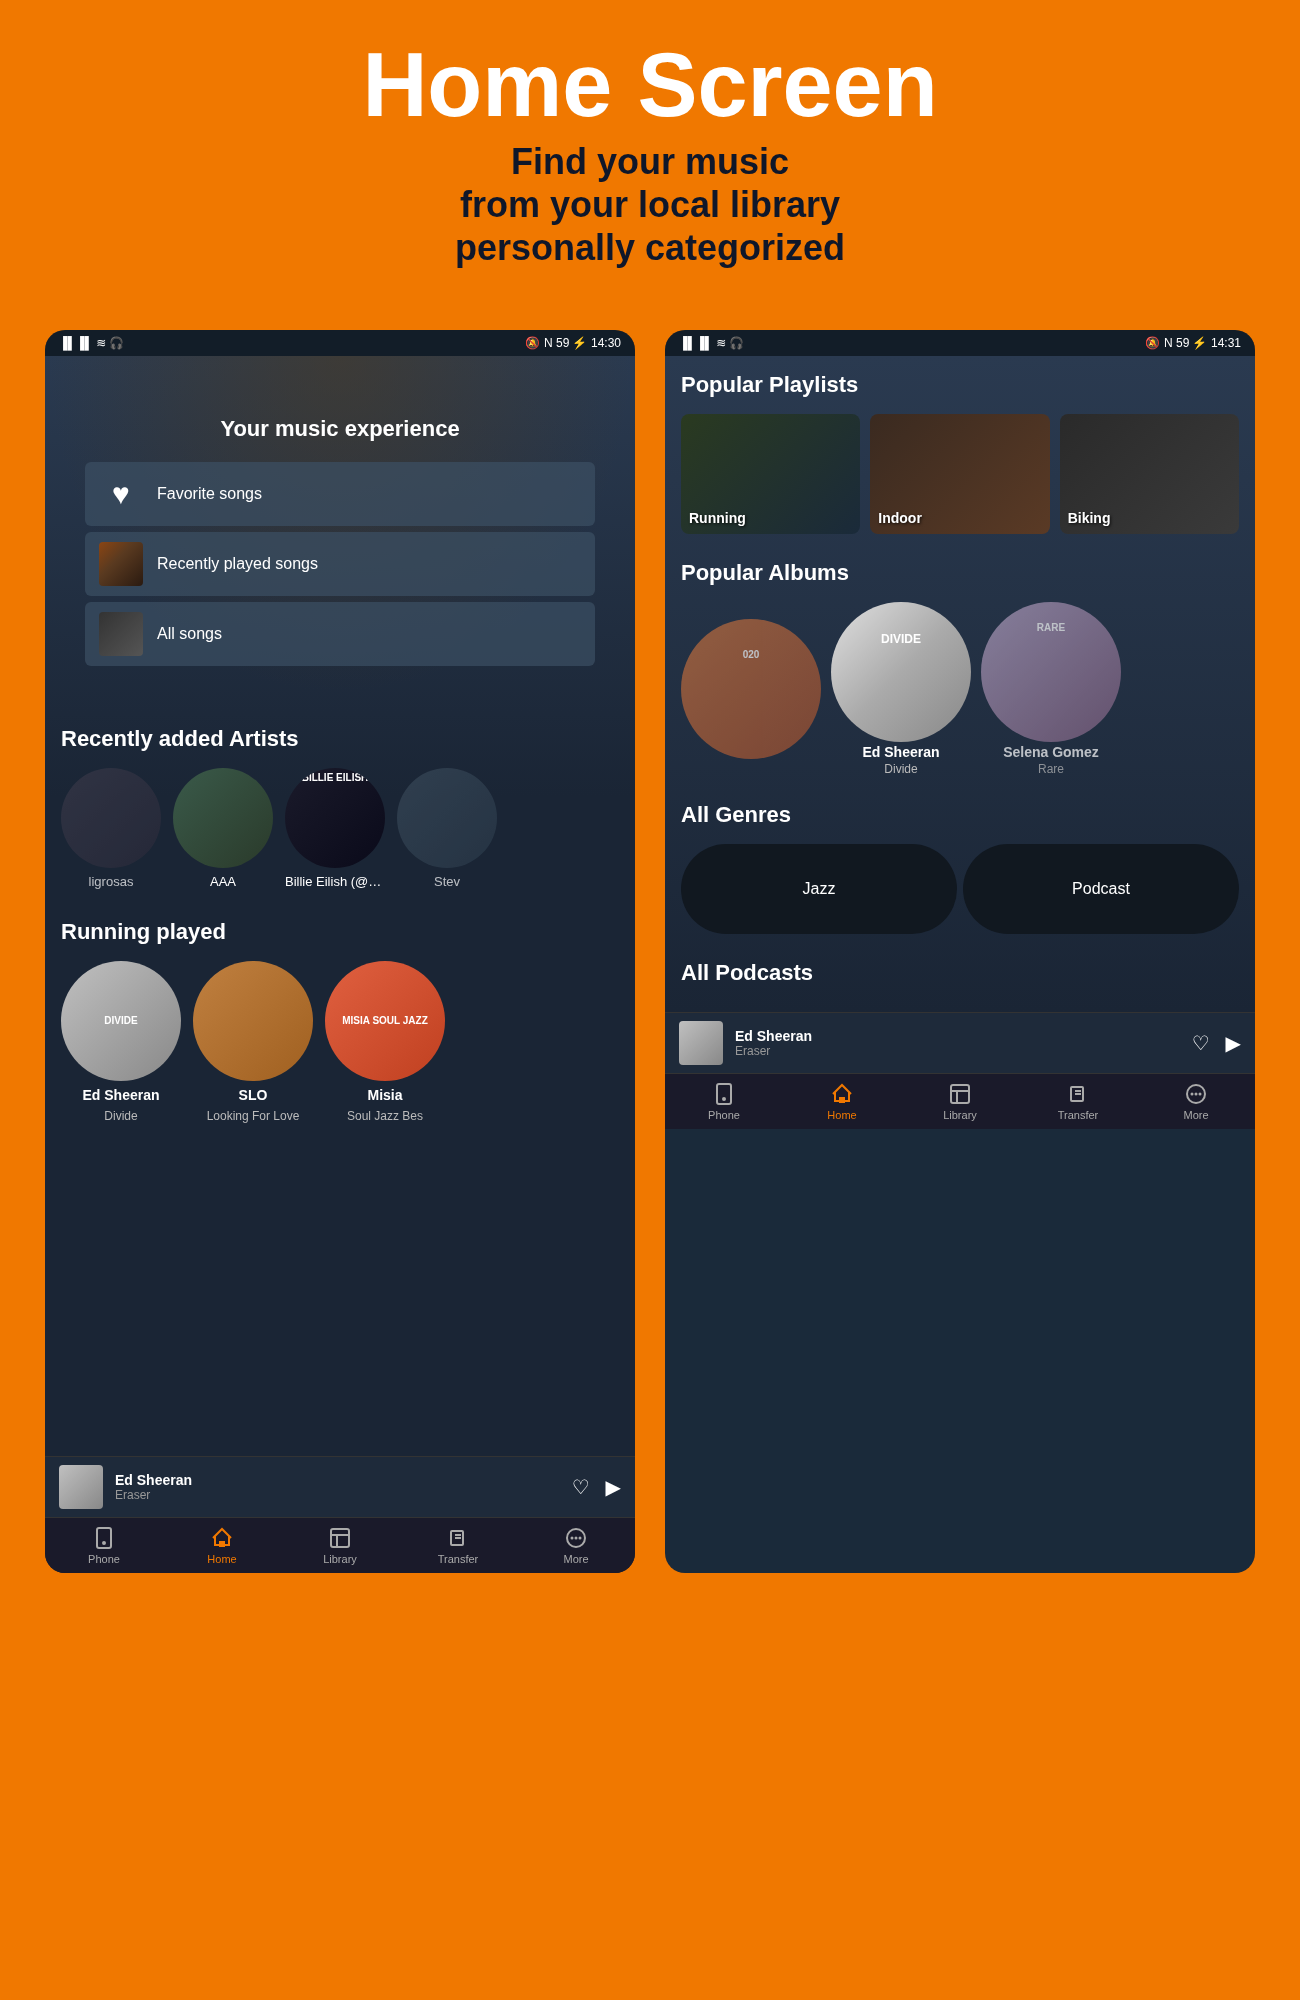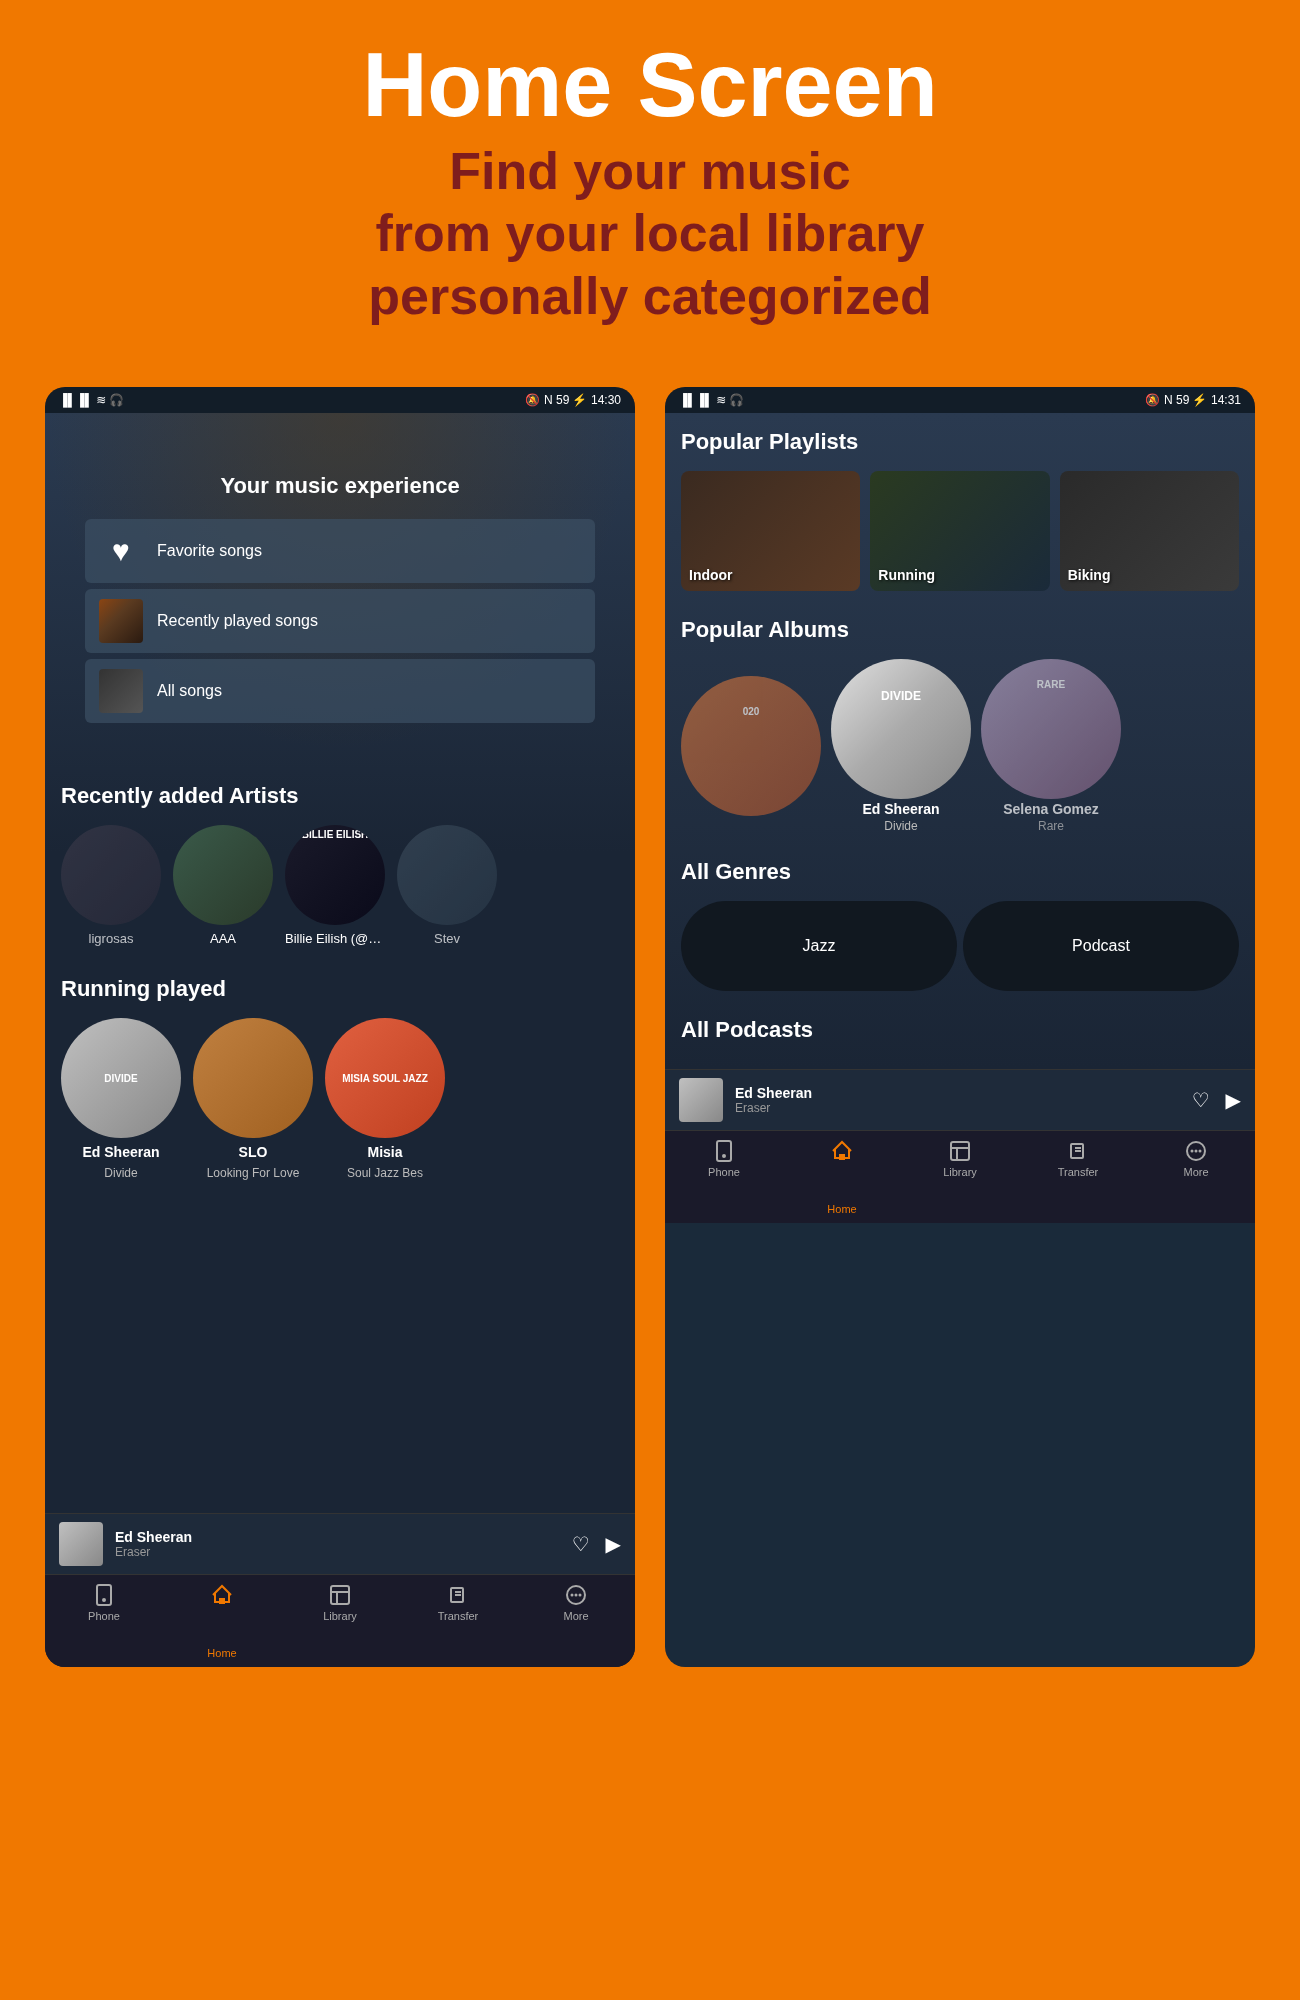--- a/index.html
+++ b/index.html
@@ -18,23 +18,23 @@
       padding: 40px 60px 60px;
     }
     .header-title {
       font-size: 90px;
       font-weight: 900;
       color: white;
       line-height: 1.0;
       margin-bottom: 10px;
     }
     .header-subtitle {
-      font-size: 52px;
+      font-size: 36px;
       font-weight: 800;
-      color: #7f1d1d;
+      color: #0f172a;
       line-height: 1.2;
     }
 
     
     .phones-section {
       display: flex;
       gap: 0;
       padding: 0 30px;
       justify-content: center;
     }
@@ -224,21 +224,20 @@
       align-items: center;
       gap: 3px;
       flex: 1;
     }
     .nav-label {
       font-size: 11px;
       color: #aaa;
     }
     .nav-label.active {
       color: #F07800;
-      margin-top: 37px;
     }
 
     
     .mini-player {
       background: #1e2a3a;
       display: flex;
       align-items: center;
       padding: 8px 14px;
       gap: 12px;
       border-top: 1px solid #333;
@@ -567,25 +566,25 @@
       <div class="status-right">
         <span>🔕 N 59 ⚡ 14:31</span>
       </div>
     </div>
 
     <div class="phone2-content">
 
       <div class="popular-playlists">
         <div class="section-title">Popular Playlists</div>
         <div class="playlists-row">
+          <div class="playlist-item playlist-running">
+            <span class="playlist-label">Running</span>
+          </div>
           <div class="playlist-item playlist-indoor">
             <span class="playlist-label">Indoor</span>
-          </div>
-          <div class="playlist-item playlist-running">
-            <span class="playlist-label">Running</span>
           </div>
           <div class="playlist-item playlist-biking">
             <span class="playlist-label">Biking</span>
           </div>
         </div>
       </div>
 
       <div class="popular-albums">
         <div class="section-title">Popular Albums</div>
         <div class="albums-row">

